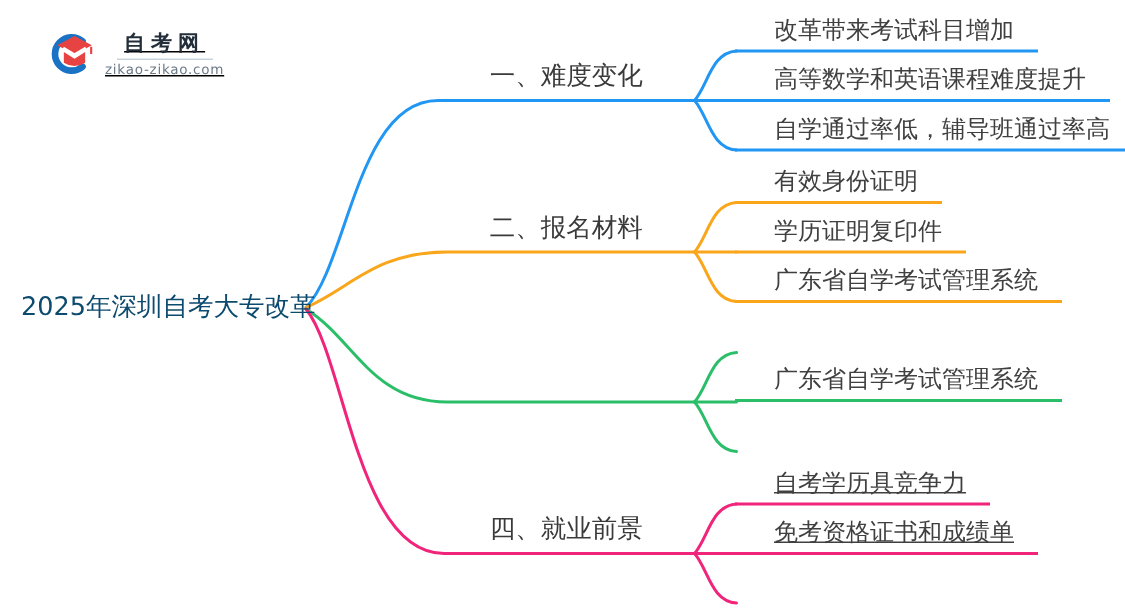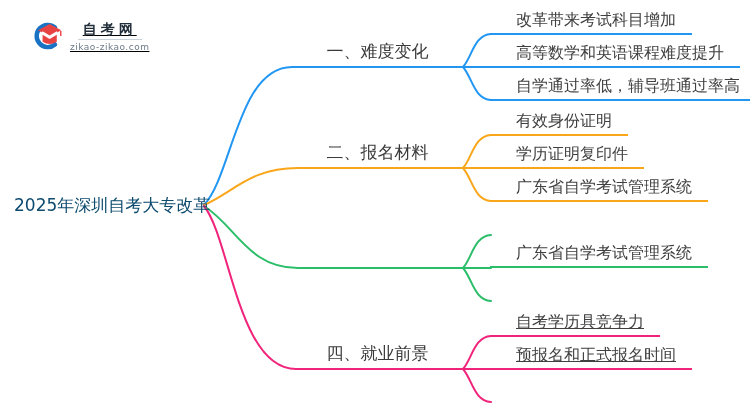--- a/index.html
+++ b/index.html
@@ -146,15 +146,15 @@
   <div class="leaf b1" style="top:43px">高等数学和英语课程难度提升</div>
   <div class="leaf b1" style="top:76px">自学通过率低，辅导班通过率高</div>
 
   <div class="leaf b2" style="top:111px">有效身份证明</div>
   <div class="leaf b2" style="top:144px">学历证明复印件</div>
   <div class="leaf b2" style="top:177px">广东省自学考试管理系统</div>
 
   <div class="leaf b3" style="top:211px">广东省自学考试管理系统</div>
 
   <div class="leaf b4" style="top:312px">自考学历具竞争力</div>
-  <div class="leaf b4" style="top:345px">预报名和正式报名时间</div>
+  <div class="leaf b4" style="top:345px">免考资格证书和成绩单</div>
 
 </div>
 
 </body></html>

